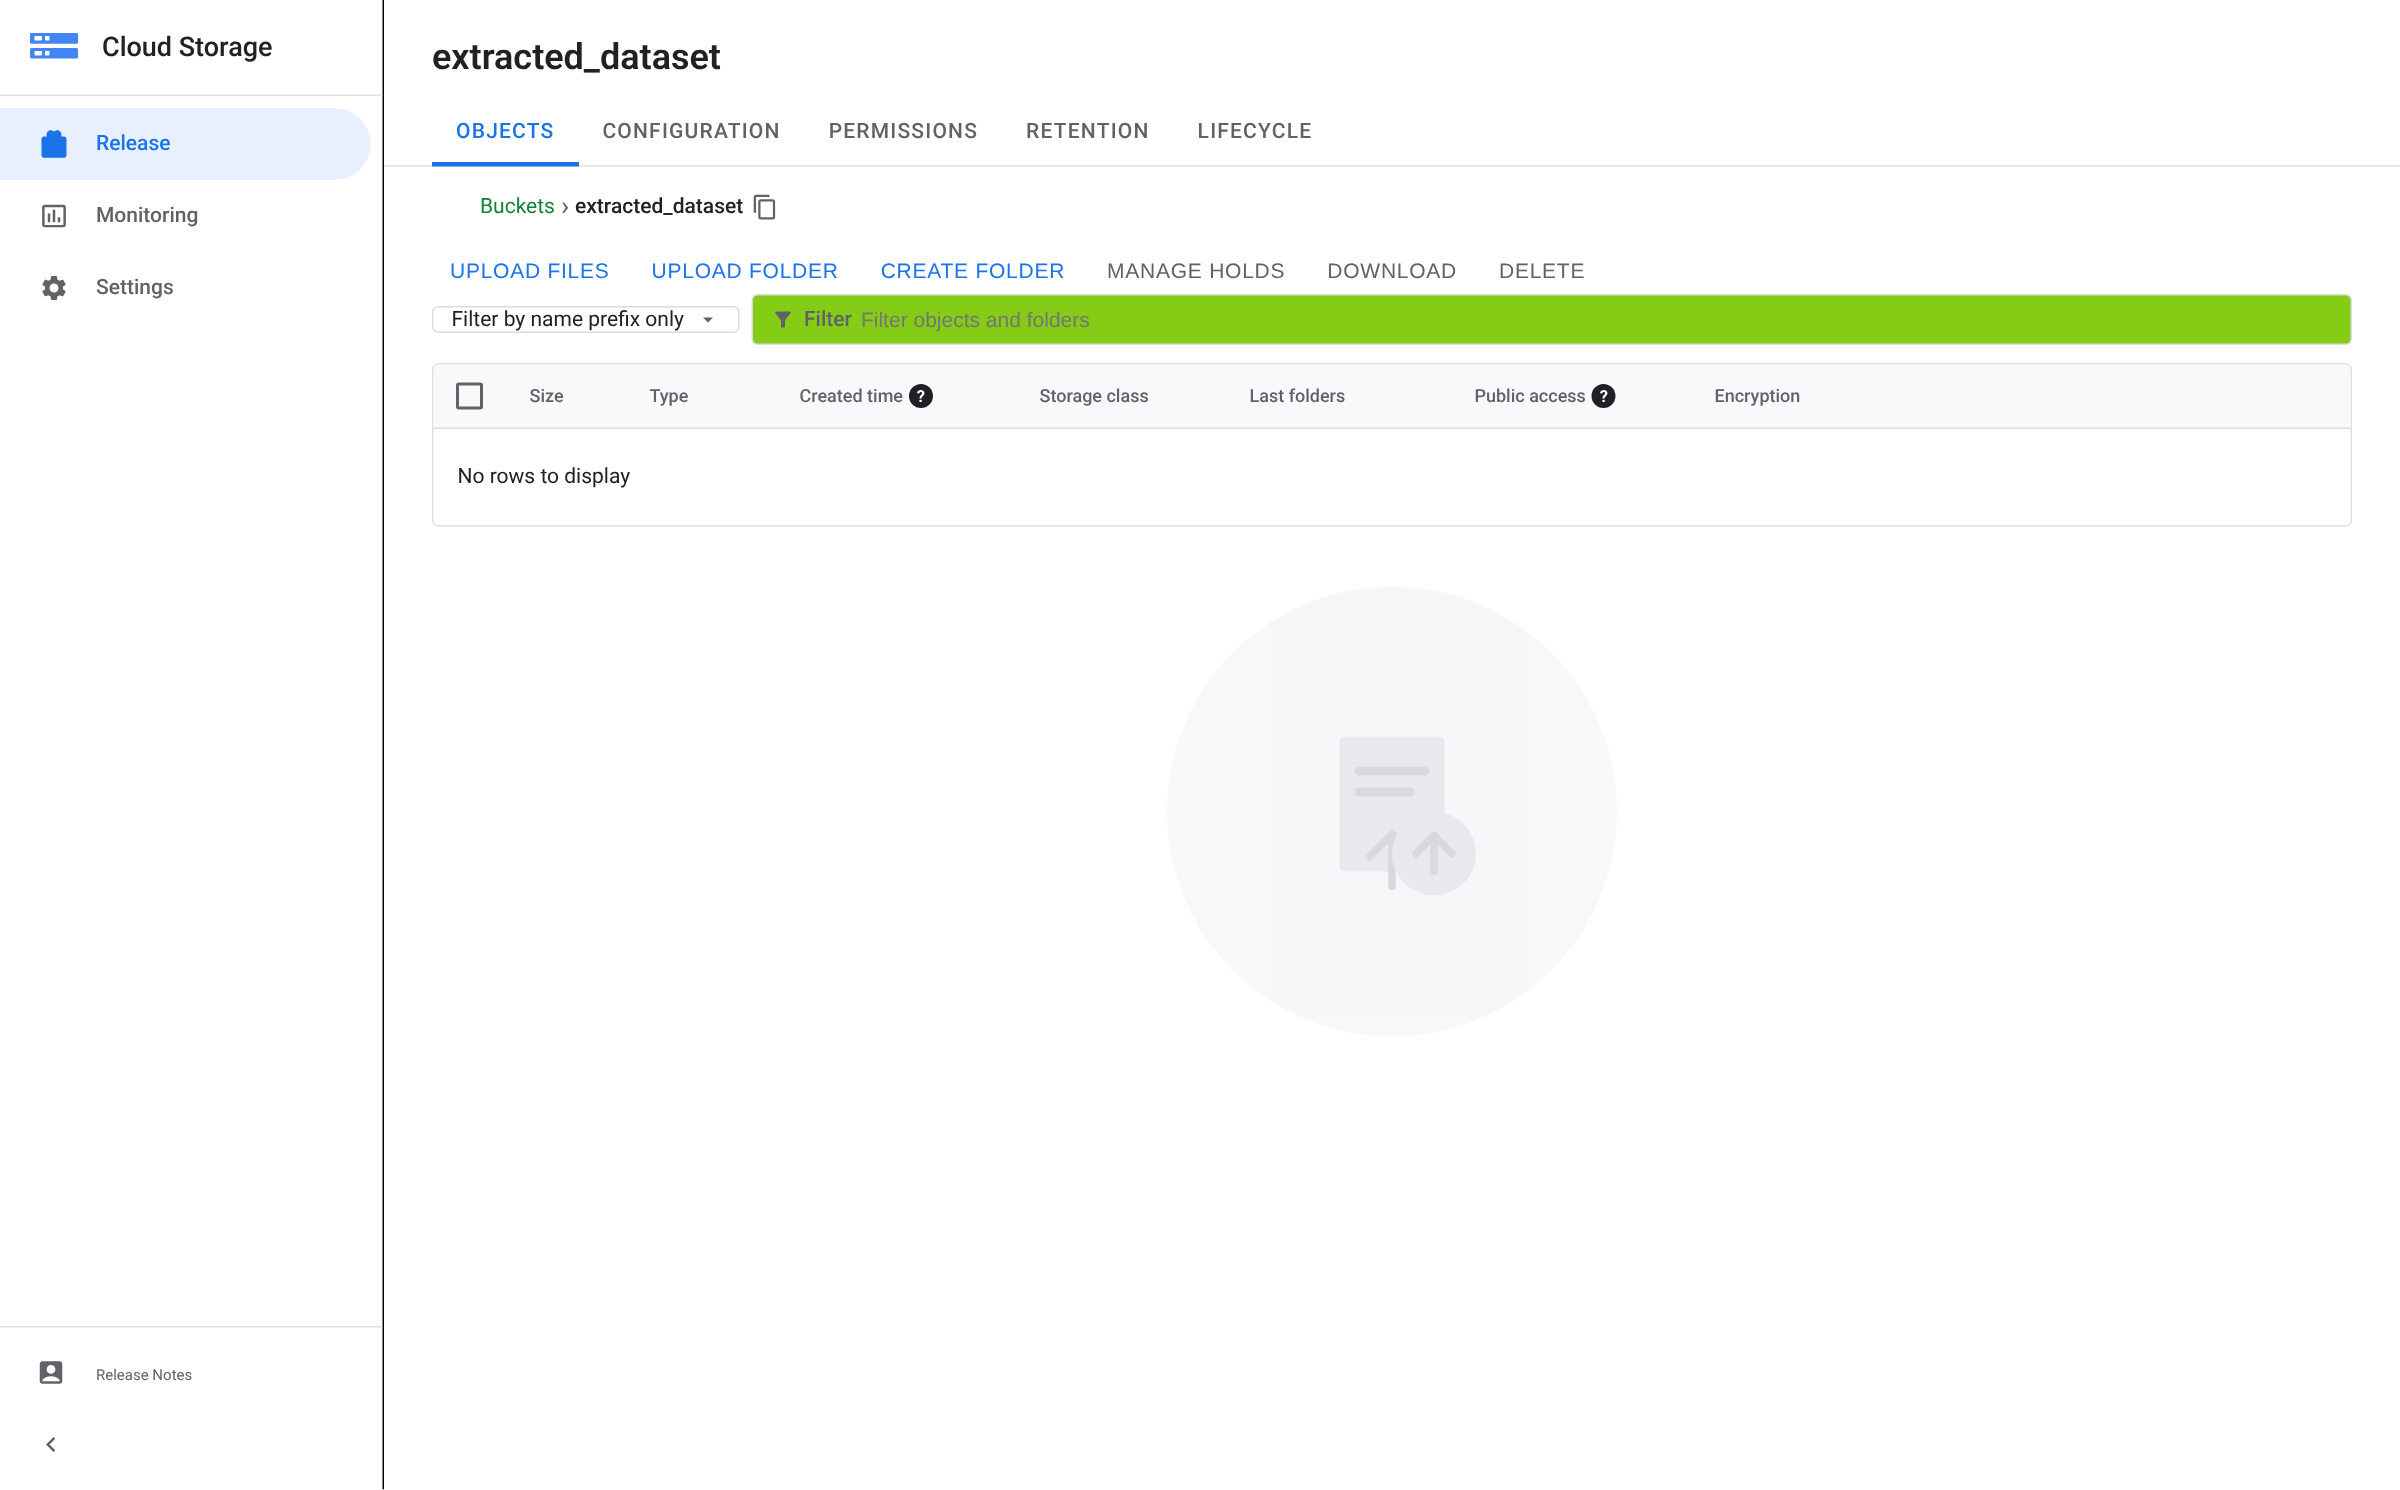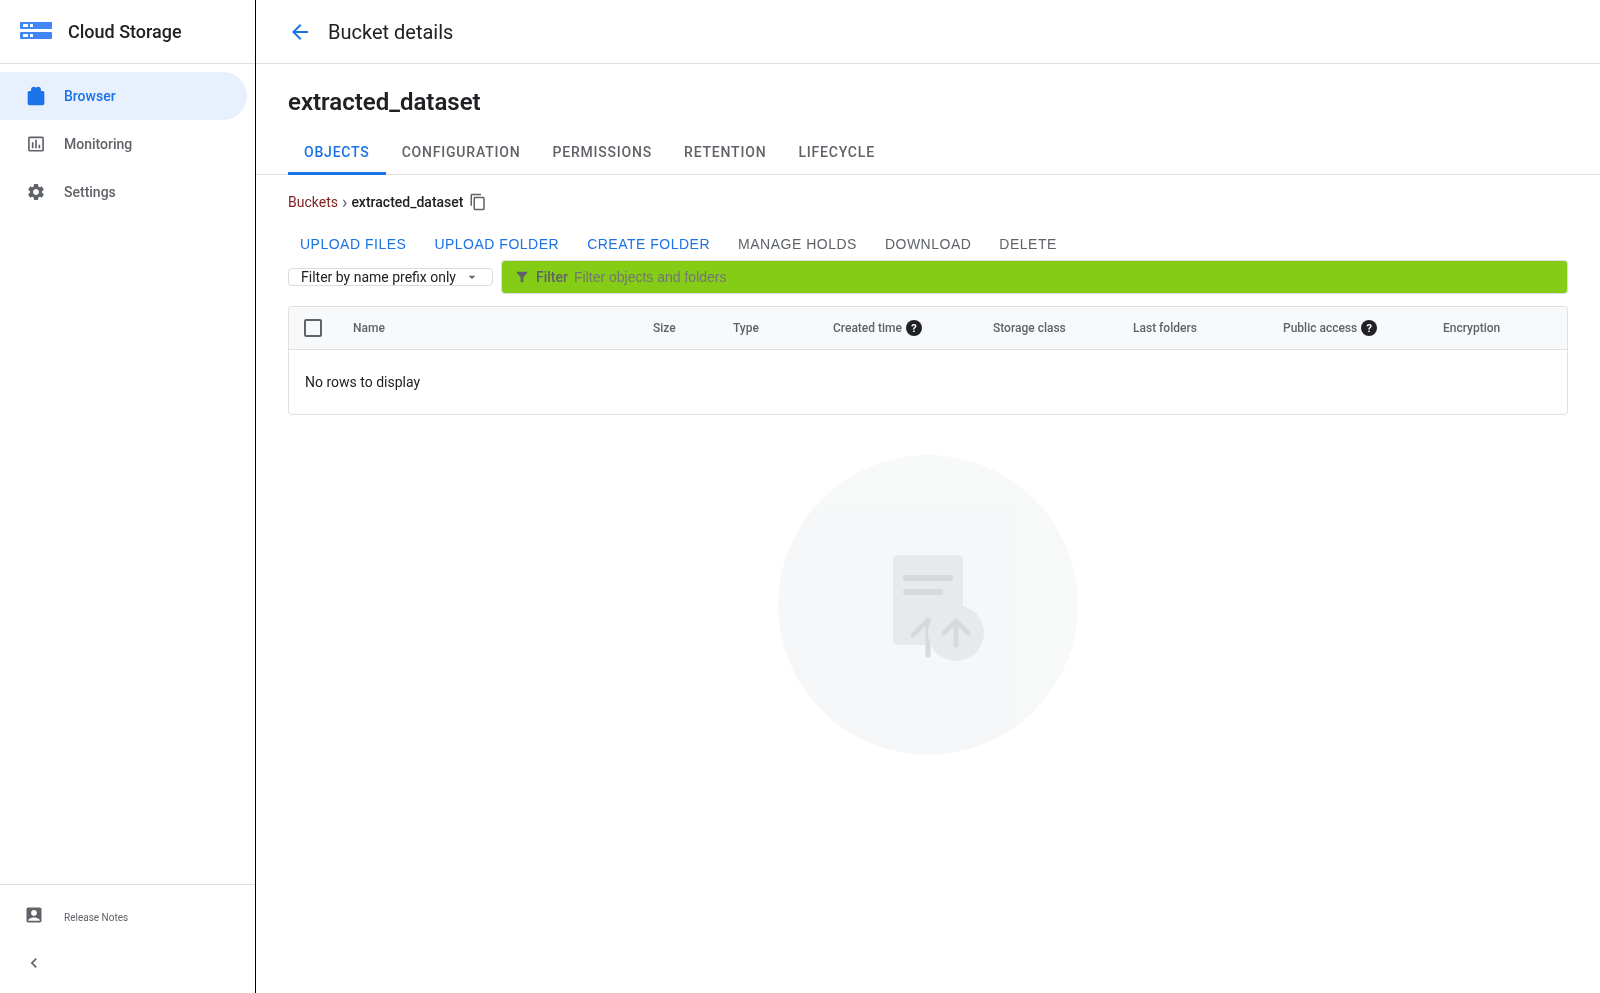--- a/index.html
+++ b/index.html
@@ -156,23 +156,24 @@
     .objects-pane {
       padding: 16px 32px;
     }
     .breadcrumb {
       display: flex;
       align-items: center;
       margin-bottom: 16px;
       font-size: 14px;
     }
     .breadcrumb-link {
-      color: #7f1d1d;
+      color: #15803d;
       cursor: pointer;
       text-decoration: none;
+      margin-left: 32px;
     }
     .breadcrumb-separator {
       margin: 0 4px;
       color: #5f6368;
       font-size: 18px;
     }
     .breadcrumb-current {
       font-weight: 500;
       color: #202124;
     }
@@ -330,21 +331,21 @@
     <span class="sidebar-title">Cloud Storage</span>
   </div>
 
   <nav class="sidebar-nav">
     <div class="sidebar-item active">
       <span class="icon">
         <svg width="20" height="20" viewBox="0 0 24 24" fill="#1a73e8">
           <path d="M20 6h-2.18c.07-.44.18-.88.18-1.34C18 2.54 16.5 1 14.66 1c-1.09 0-1.99.45-2.68 1.12L12 2.1l-.02.02C11.29 1.45 10.39 1 9.3 1 7.46 1 6 2.54 6 4.66c0 .46.09.9.18 1.34H4c-1.11 0-2 .89-2 2v13c0 1.11.89 2 2 2h16c1.11 0 2-.89 2-2V8c0-1.11-.89-2-2-2z"></path>
         </svg>
       </span>
-      <span>Browser</span>
+      <span>Release</span>
     </div>
     <div class="sidebar-item">
       <span class="icon">
         <svg width="20" height="20" viewBox="0 0 24 24" fill="#5f6368">
           <path d="M9 17H7v-7h2v7zm4 0h-2V7h2v10zm4 0h-2v-4h2v4zm2.5 2.1h-15V5h15v14.1zm0-16.1h-15c-1.1 0-2 .9-2 2v14c0 1.1.9 2 2 2h15c1.1 0 2-.9 2-2V5c0-1.1-.9-2-2-2z"></path>
         </svg>
       </span>
       <span>Monitoring</span>
     </div>
     <div class="sidebar-item">
@@ -369,28 +370,20 @@
     <div class="sidebar-collapse">
       <svg width="20" height="20" viewBox="0 0 24 24" fill="#5f6368">
         <path d="M15.41 16.59L10.83 12l4.58-4.59L14 6l-6 6 6 6 1.41-1.41z"></path>
       </svg>
     </div>
   </div>
 </aside>
 
 <main class="main">
 
-  <div class="topbar">
-    <div class="back-btn">
-      <svg width="24" height="24" viewBox="0 0 24 24" fill="#1a73e8">
-        <path d="M20 11H7.83l5.59-5.59L12 4l-8 8 8 8 1.41-1.41L7.83 13H20v-2z"></path>
-      </svg>
-    </div>
-    <span class="topbar-title">Bucket details</span>
-  </div>
 
   <div class="content">
     <div class="bucket-header">
       <div class="bucket-name">extracted_dataset</div>
     </div>
 
     <div class="tabs">
       <div class="tab active">
         <span>OBJECTS</span>
       </div>
@@ -444,23 +437,20 @@
           <span style="font-size:14px;color:#5f6368;font-weight:500;">Filter</span>
           <input type="text" placeholder="Filter objects and folders" style="">
         </div>
       </div>
 
       <div class="table-container">
         <div class="table-header">
           <div class="th th-checkbox">
             <div style="width:18px;height:18px;border:2px solid #5f6368;border-radius:2px;"></div>
           </div>
-          <div class="th th-name">
-            <span>Name</span>
-          </div>
           <div class="th th-size">
             <span>Size</span>
           </div>
           <div class="th th-type">
             <span>Type</span>
           </div>
           <div class="th th-created">
             <span>Created time</span>
             <span class="help-icon">?</span>
           </div>

